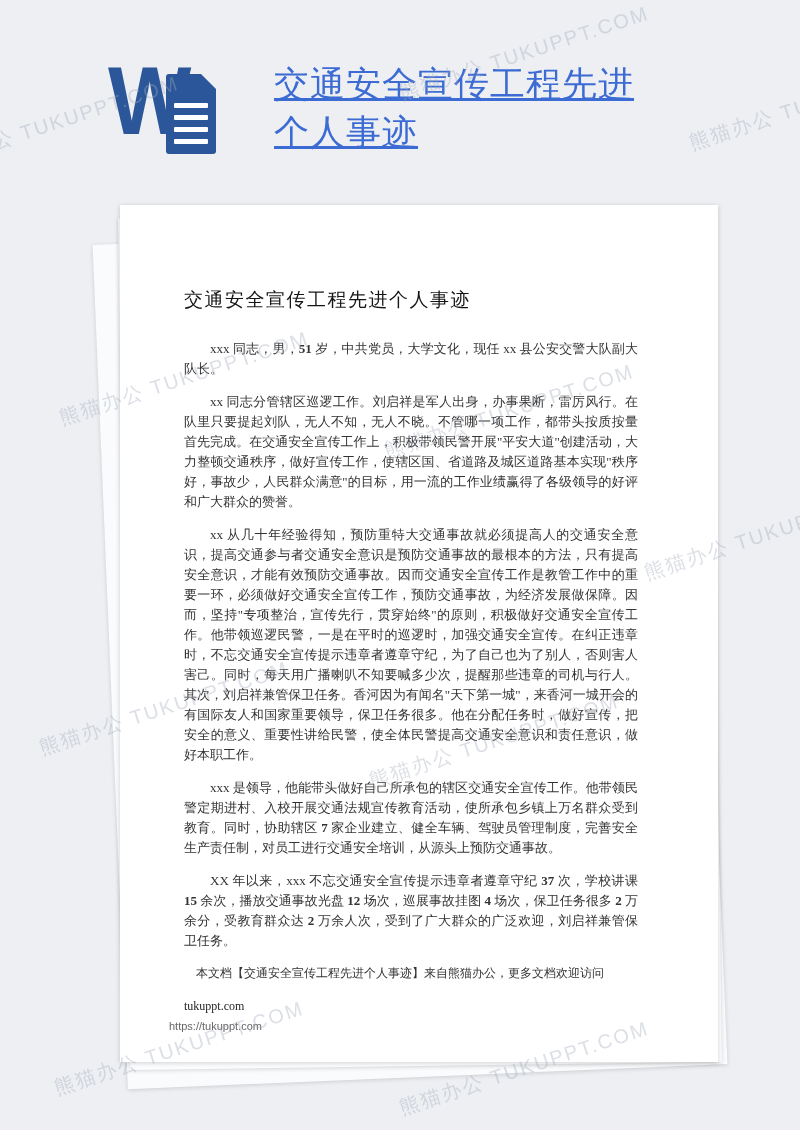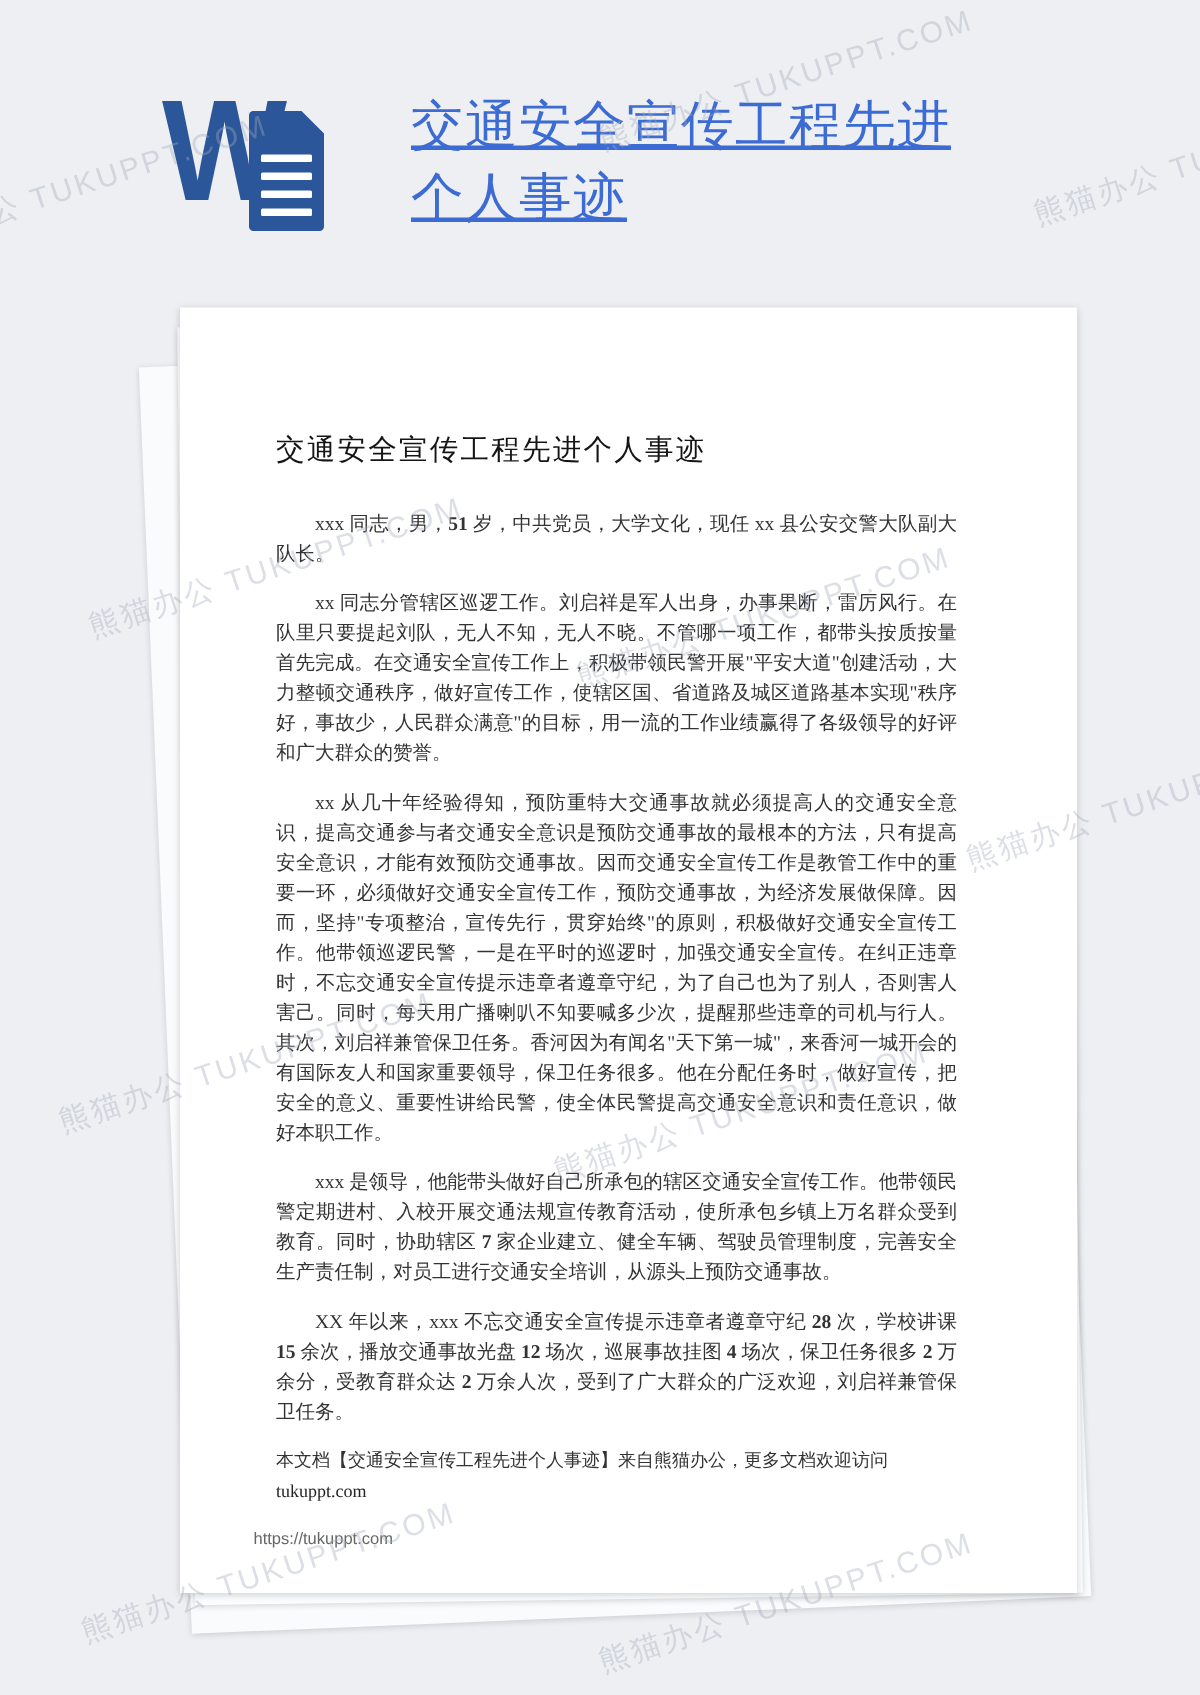--- a/index.html
+++ b/index.html
@@ -61,21 +61,21 @@
     margin:0 0 26px 0;
     font-size:19px;font-weight:400;color:#151515;letter-spacing:1.5px;
   }
   .doc-para{
     margin:0 16px 13px 0;
     font-size:13px;line-height:20px;color:#333333;
     text-indent:2em;text-align:justify;
   }
   .doc-para .b{font-weight:bold;}
   .doc-footer{margin-top:6px;font-size:12px;line-height:19px;color:#333333;}
-  .doc-footer p{margin:0;}
+  .doc-footer p{margin:12px;}
   .source-link{
     display:inline-block;margin-top:2px;
     color:#222222;cursor:pointer;
     font-size:12px;
   }
   .page-url{
     position:absolute;left:49px;bottom:30px;
     font-family:"Liberation Sans",sans-serif;
     font-size:11px;color:#666666;
   }
@@ -125,21 +125,21 @@
   <div class="paper-behind pb2"></div>
 
   <div class="paper">
     <div class="paper-inner">
       <h1 class="doc-title">交通安全宣传工程先进个人事迹</h1>
       <div>
           <p class="doc-para"><span>xxx 同志，男，</span><span class="b">51</span><span> 岁，中共党员，大学文化，现任 xx 县公安交警大队副大队长。</span></p>
           <p class="doc-para"><span>xx 同志分管辖区巡逻工作。刘启祥是军人出身，办事果断，雷厉风行。在队里只要提起刘队，无人不知，无人不晓。不管哪一项工作，都带头按质按量首先完成。在交通安全宣传工作上，积极带领民警开展"平安大道"创建活动，大力整顿交通秩序，做好宣传工作，使辖区国、省道路及城区道路基本实现"秩序好，事故少，人民群众满意"的目标，用一流的工作业绩赢得了各级领导的好评和广大群众的赞誉。</span></p>
           <p class="doc-para"><span>xx 从几十年经验得知，预防重特大交通事故就必须提高人的交通安全意识，提高交通参与者交通安全意识是预防交通事故的最根本的方法，只有提高安全意识，才能有效预防交通事故。因而交通安全宣传工作是教管工作中的重要一环，必须做好交通安全宣传工作，预防交通事故，为经济发展做保障。因而，坚持"专项整治，宣传先行，贯穿始终"的原则，积极做好交通安全宣传工作。他带领巡逻民警，一是在平时的巡逻时，加强交通安全宣传。在纠正违章时，不忘交通安全宣传提示违章者遵章守纪，为了自己也为了别人，否则害人害己。同时，每天用广播喇叭不知要喊多少次，提醒那些违章的司机与行人。其次，刘启祥兼管保卫任务。香河因为有闻名"天下第一城"，来香河一城开会的有国际友人和国家重要领导，保卫任务很多。他在分配任务时，做好宣传，把安全的意义、重要性讲给民警，使全体民警提高交通安全意识和责任意识，做好本职工作。</span></p>
           <p class="doc-para"><span>xxx 是领导，他能带头做好自己所承包的辖区交通安全宣传工作。他带领民警定期进村、入校开展交通法规宣传教育活动，使所承包乡镇上万名群众受到教育。同时，协助辖区 </span><span class="b">7</span><span> 家企业建立、健全车辆、驾驶员管理制度，完善安全生产责任制，对员工进行交通安全培训，从源头上预防交通事故。</span></p>
-          <p class="doc-para"><span>XX 年以来，xxx 不忘交通安全宣传提示违章者遵章守纪 </span><span class="b">28</span><span> 次，学校讲课 </span><span class="b">15</span><span> 余次，播放交通事故光盘 </span><span class="b">12</span><span> 场次，巡展事故挂图 </span><span class="b">4</span><span> 场次，保卫任务很多 </span><span class="b">2</span><span> 万余分，受教育群众达 </span><span class="b">2</span><span> 万余人次，受到了广大群众的广泛欢迎，刘启祥兼管保卫任务。</span></p>
+          <p class="doc-para"><span>XX 年以来，xxx 不忘交通安全宣传提示违章者遵章守纪 </span><span class="b">37</span><span> 次，学校讲课 </span><span class="b">15</span><span> 余次，播放交通事故光盘 </span><span class="b">12</span><span> 场次，巡展事故挂图 </span><span class="b">4</span><span> 场次，保卫任务很多 </span><span class="b">2</span><span> 万余分，受教育群众达 </span><span class="b">2</span><span> 万余人次，受到了广大群众的广泛欢迎，刘启祥兼管保卫任务。</span></p>
         </div>
       <div class="doc-footer">
         <p>本文档【交通安全宣传工程先进个人事迹】来自熊猫办公，更多文档欢迎访问</p>
         <a class="source-link">tukuppt.com</a>
       </div>
     </div>
     <div class="page-url">https://tukuppt.com</div>
   </div>
 
   <div class="wm-layer">

